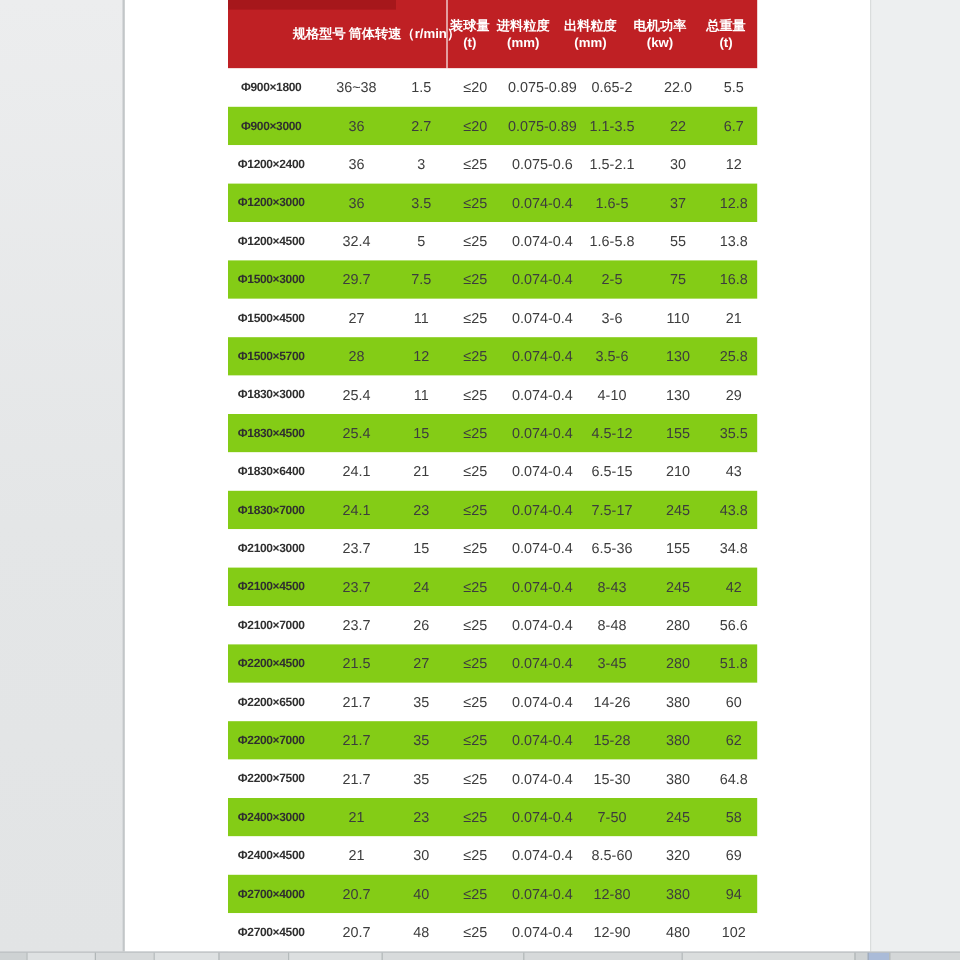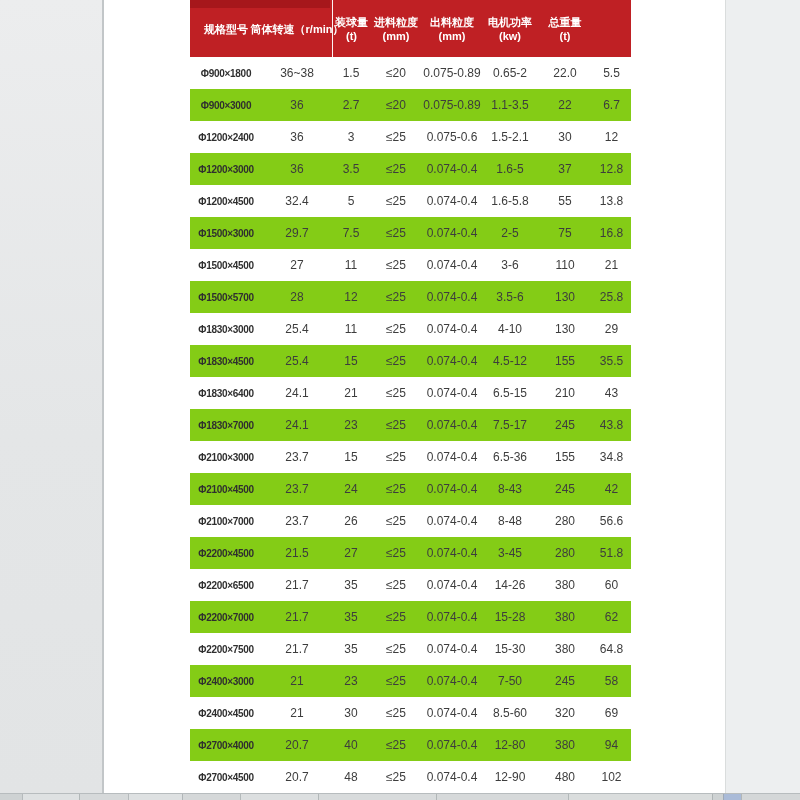--- a/index.html
+++ b/index.html
@@ -24,20 +24,21 @@
     position:absolute;left:725px;top:0;width:75px;height:793px;
     background:#edeff0;border-left:1px solid #dadddd;
   }
 
   
   .spec-table{position:absolute;left:190px;top:0;width:441px;}
   .thead{
     position:relative;height:57px;background:#bf2024;color:#fff;
     display:grid;grid-template-columns:72px 70px 38px 52px 60px 56px 54px 39px;
     align-items:center;
+    padding-left:40px;
   }
   .thead .accent{
     position:absolute;left:0;top:0;width:140px;height:8px;background:#a6171b;
   }
   .th{
     position:relative;height:100%;display:flex;flex-direction:column;
     align-items:center;justify-content:center;
     font-size:11px;font-weight:700;line-height:14px;white-space:nowrap;
     box-sizing:border-box;text-align:center;
   }

